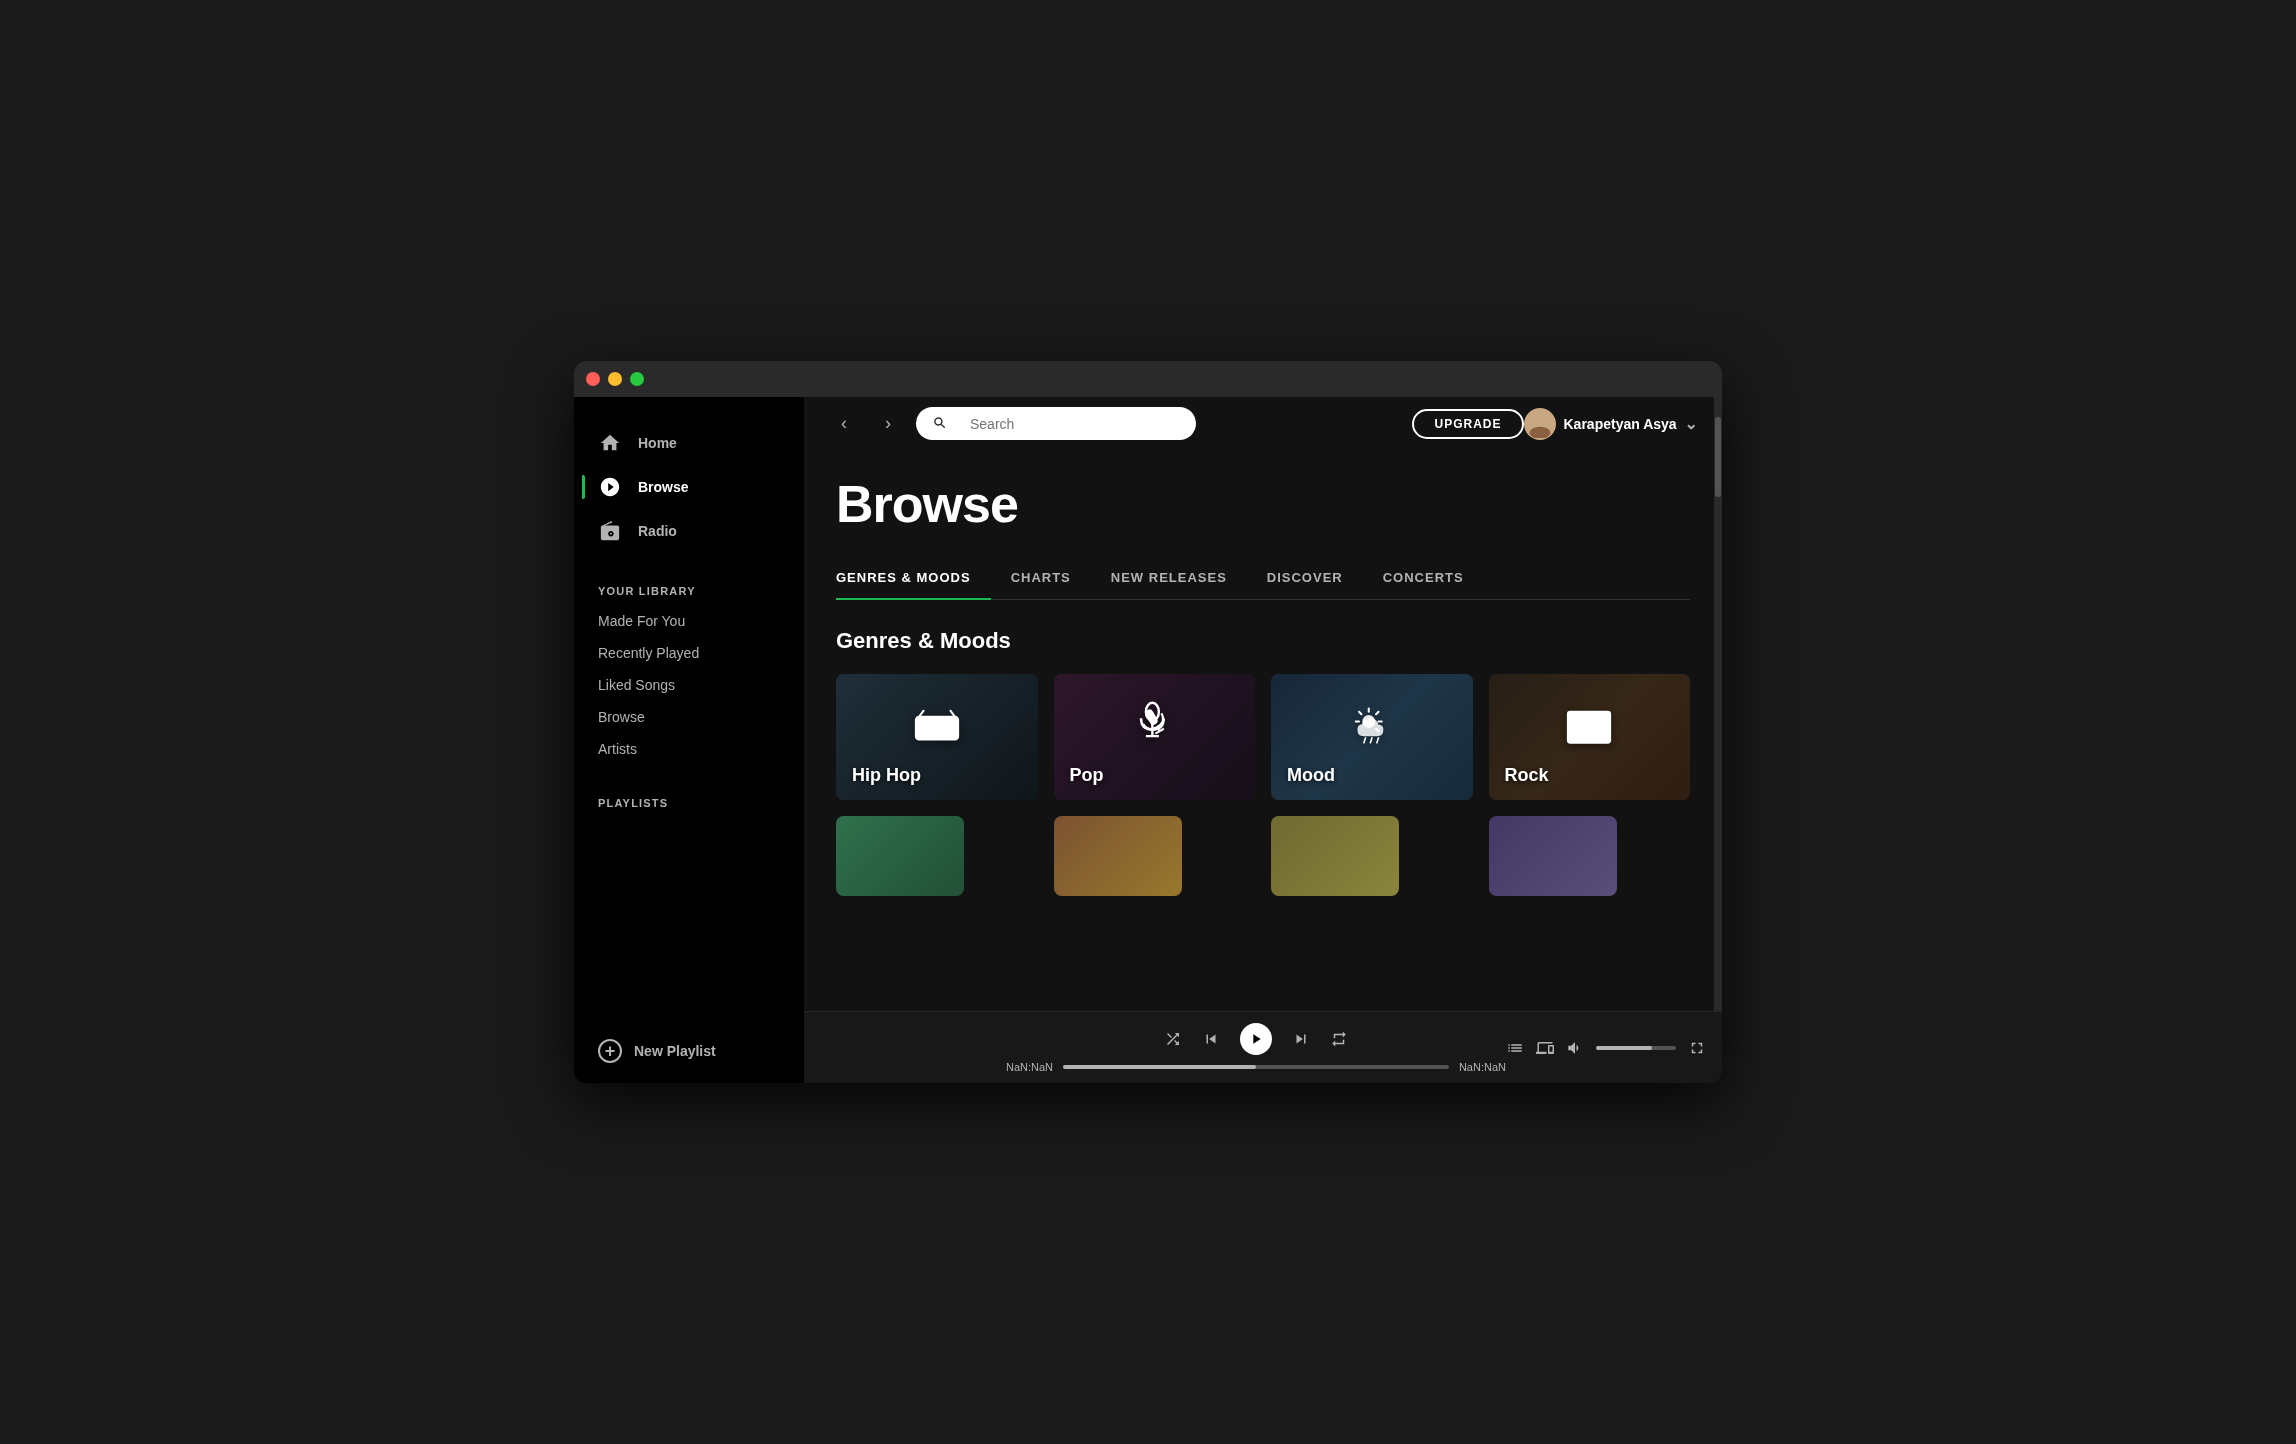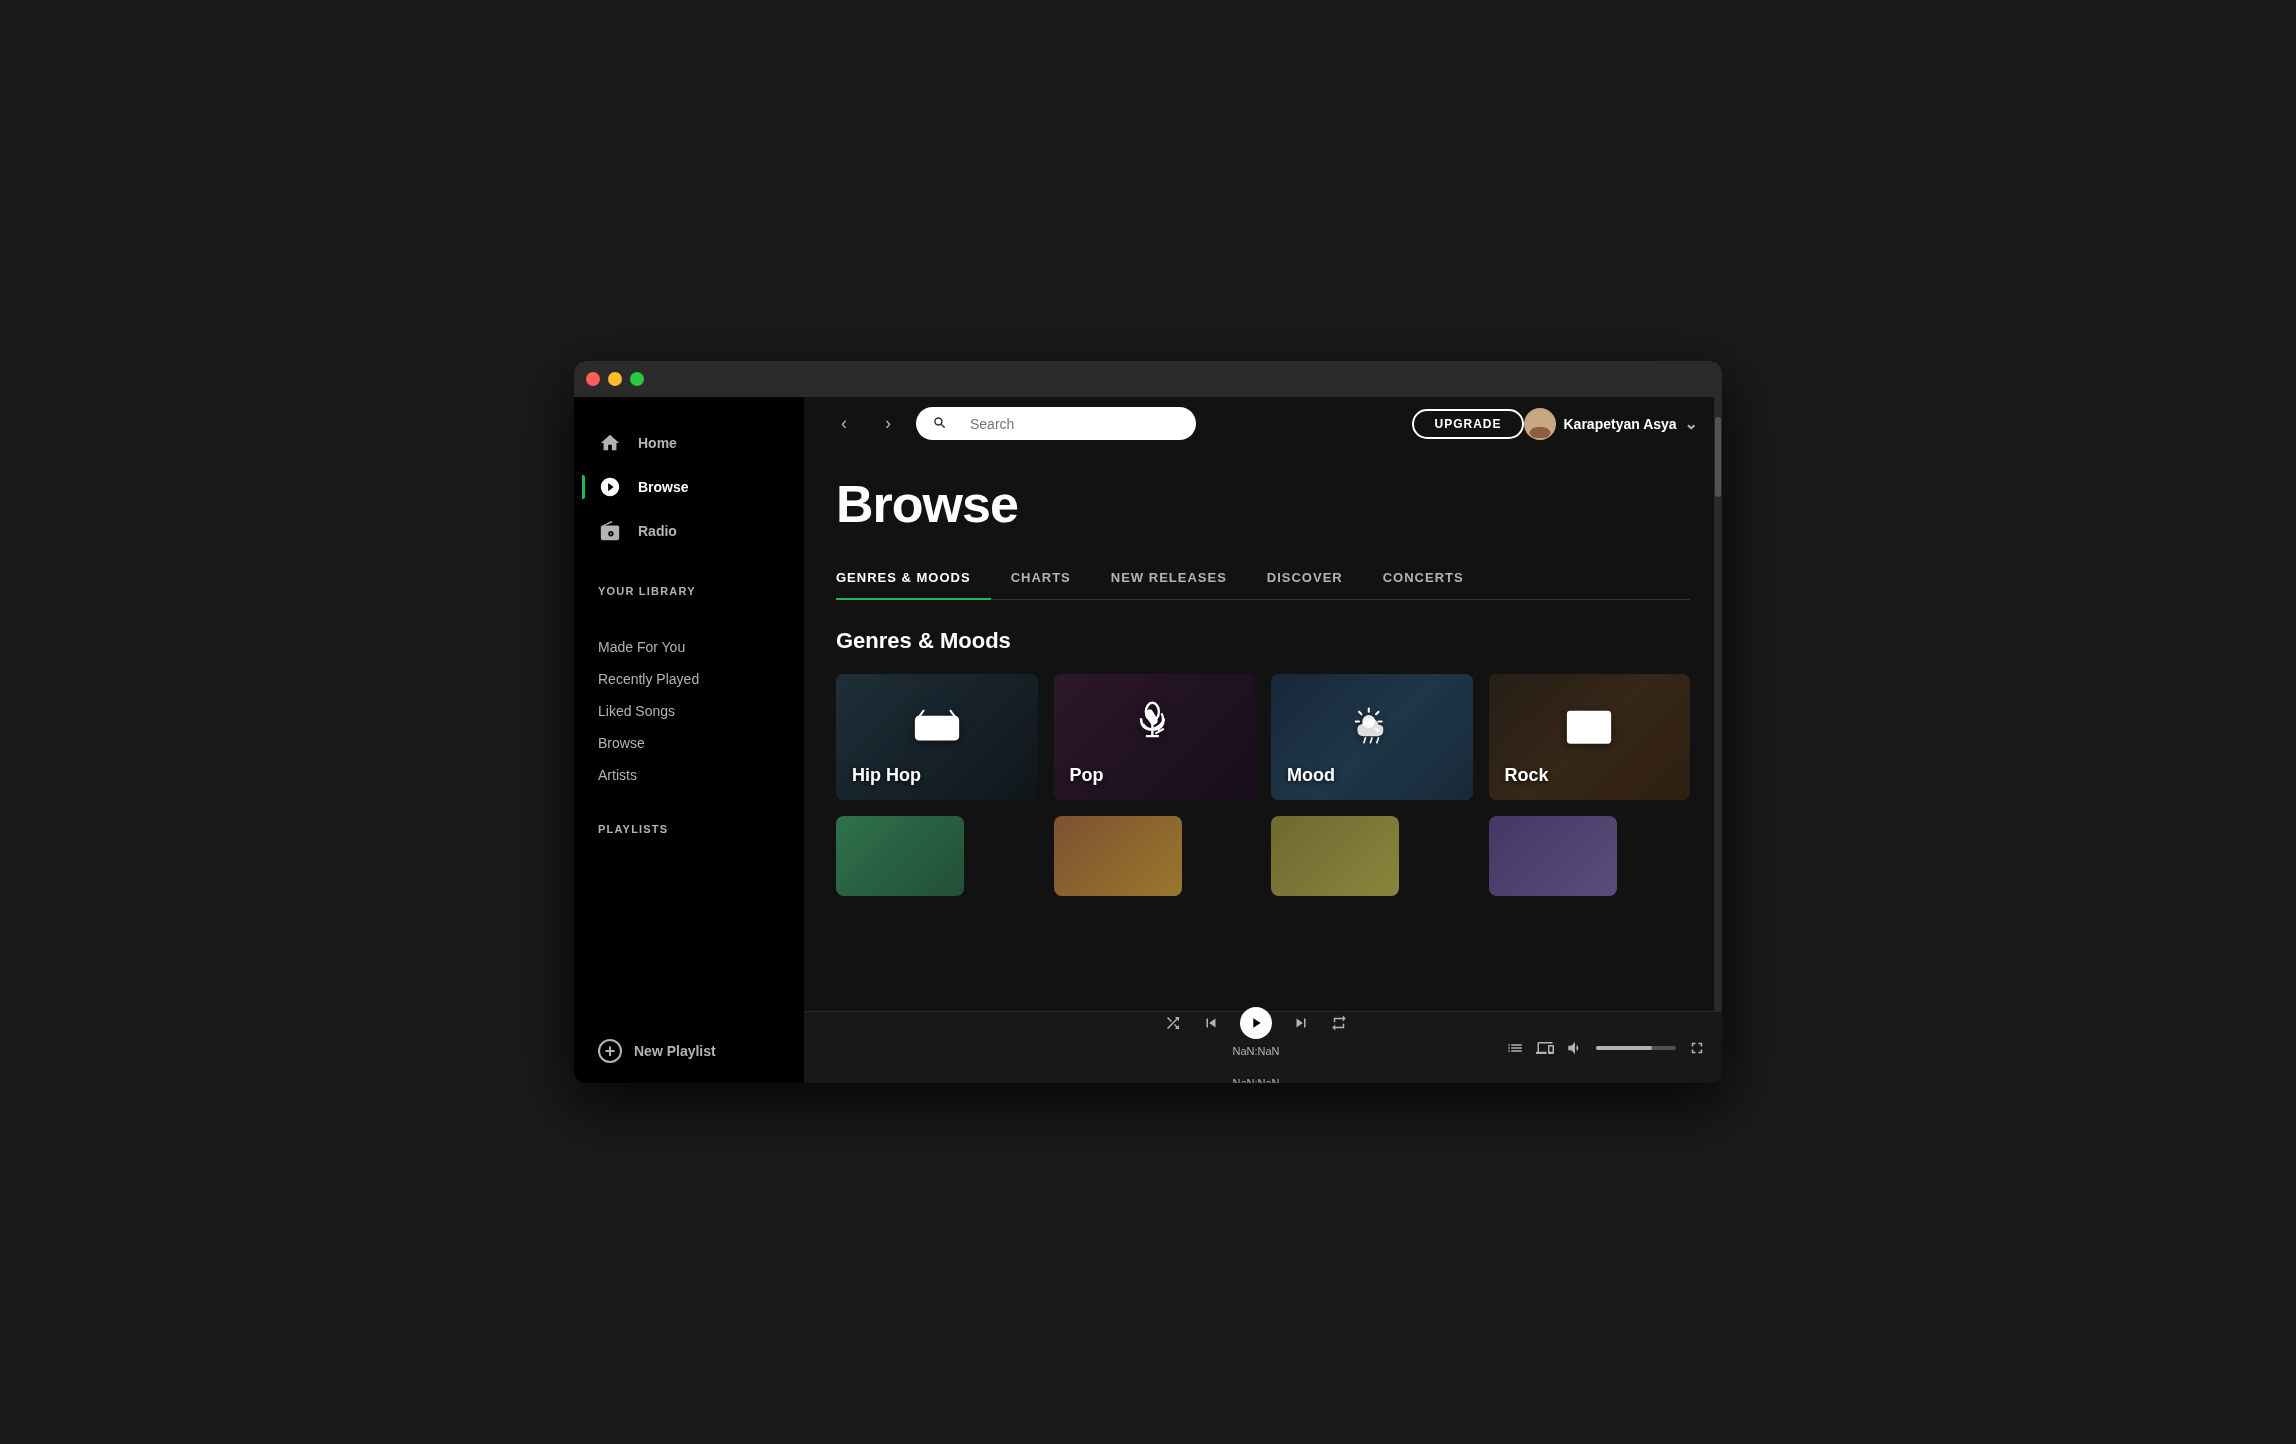--- a/index.html
+++ b/index.html
@@ -107,21 +107,20 @@
     .sidebar-section-label {
       color: #b3b3b3;
       font-size: 11px;
       font-weight: 700;
       letter-spacing: 1.2px;
       text-transform: uppercase;
       padding: 16px 24px 8px;
     }
     .library-links {
       padding: 0 8px;
-      margin-top: 26px;
     }
     .library-link {
       display: block;
       padding: 8px 16px;
       color: #b3b3b3;
       font-size: 14px;
       font-weight: 500;
       cursor: pointer;
       border-radius: 4px;
     }
@@ -420,21 +419,20 @@
       justify-content: center;
       cursor: pointer;
       color: #000;
       font-size: 14px;
     }
     .progress-bar {
       display: flex;
       align-items: center;
       gap: 10px;
       width: 500px;
-      flex-direction: column;
     }
     .time-label {
       color: #b3b3b3;
       font-size: 11px;
       min-width: 40px;
       text-align: center;
     }
     .progress-track {
       flex: 1;
       height: 4px;

